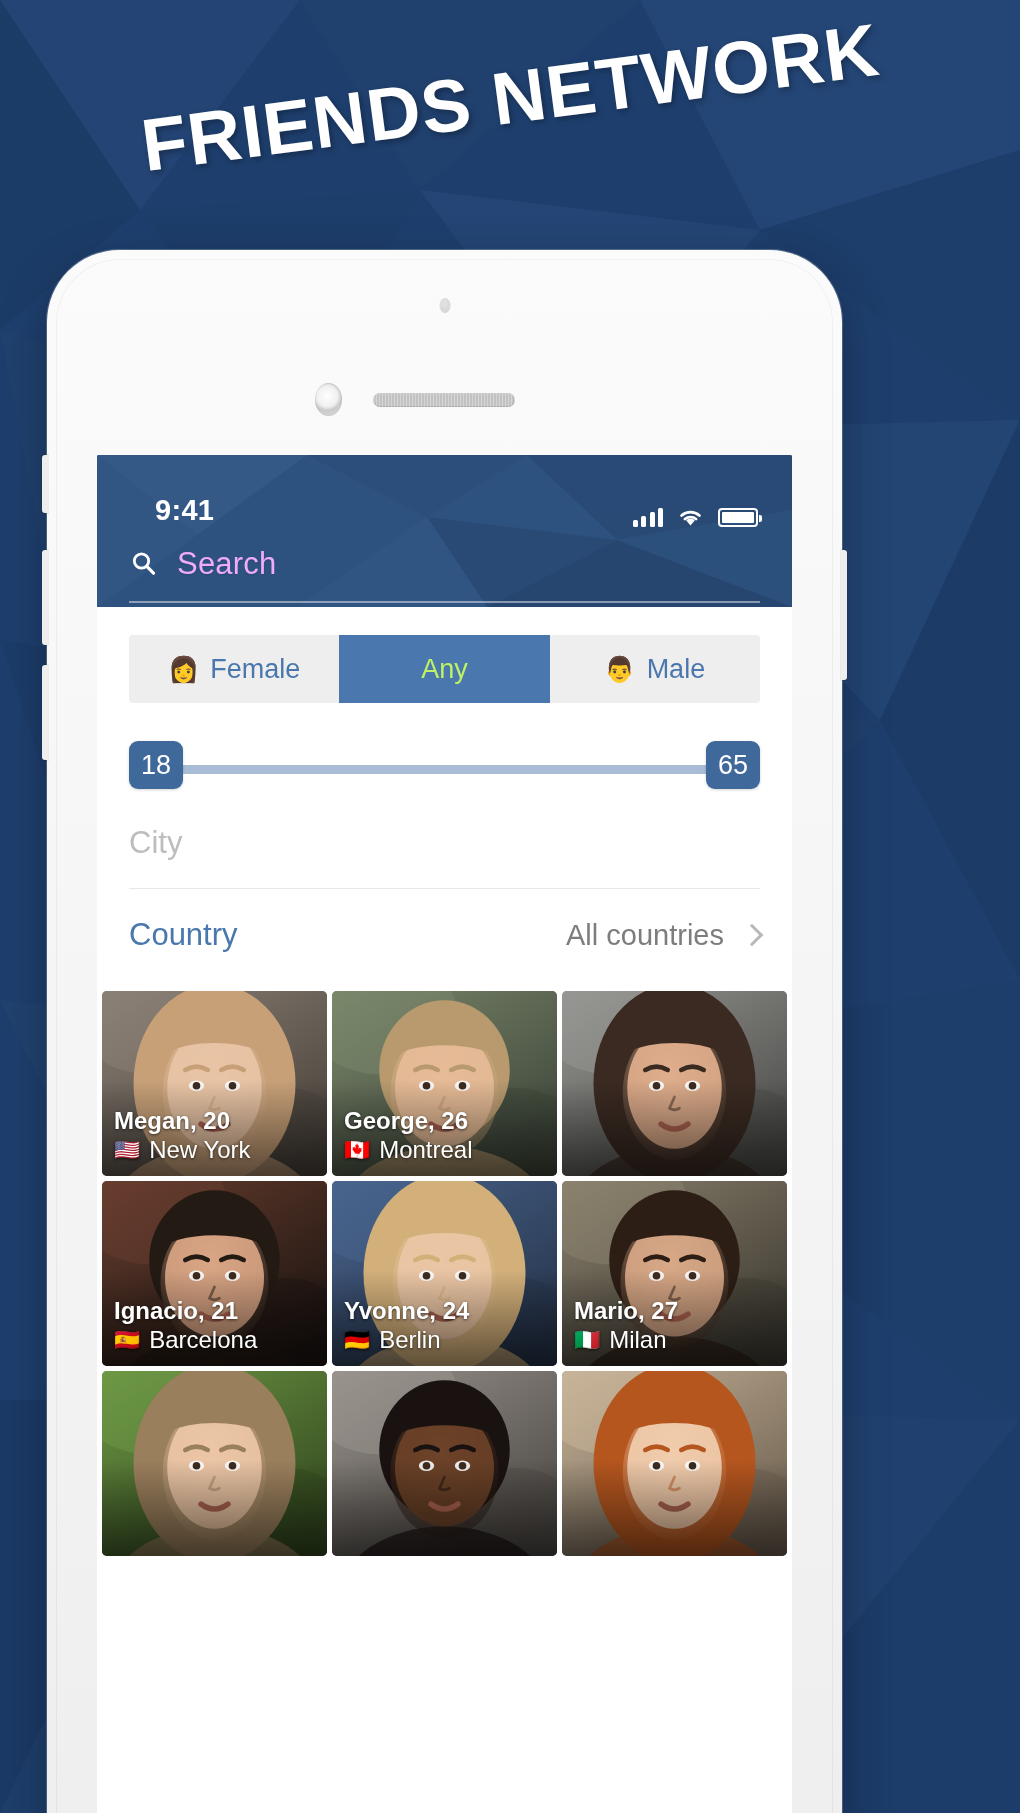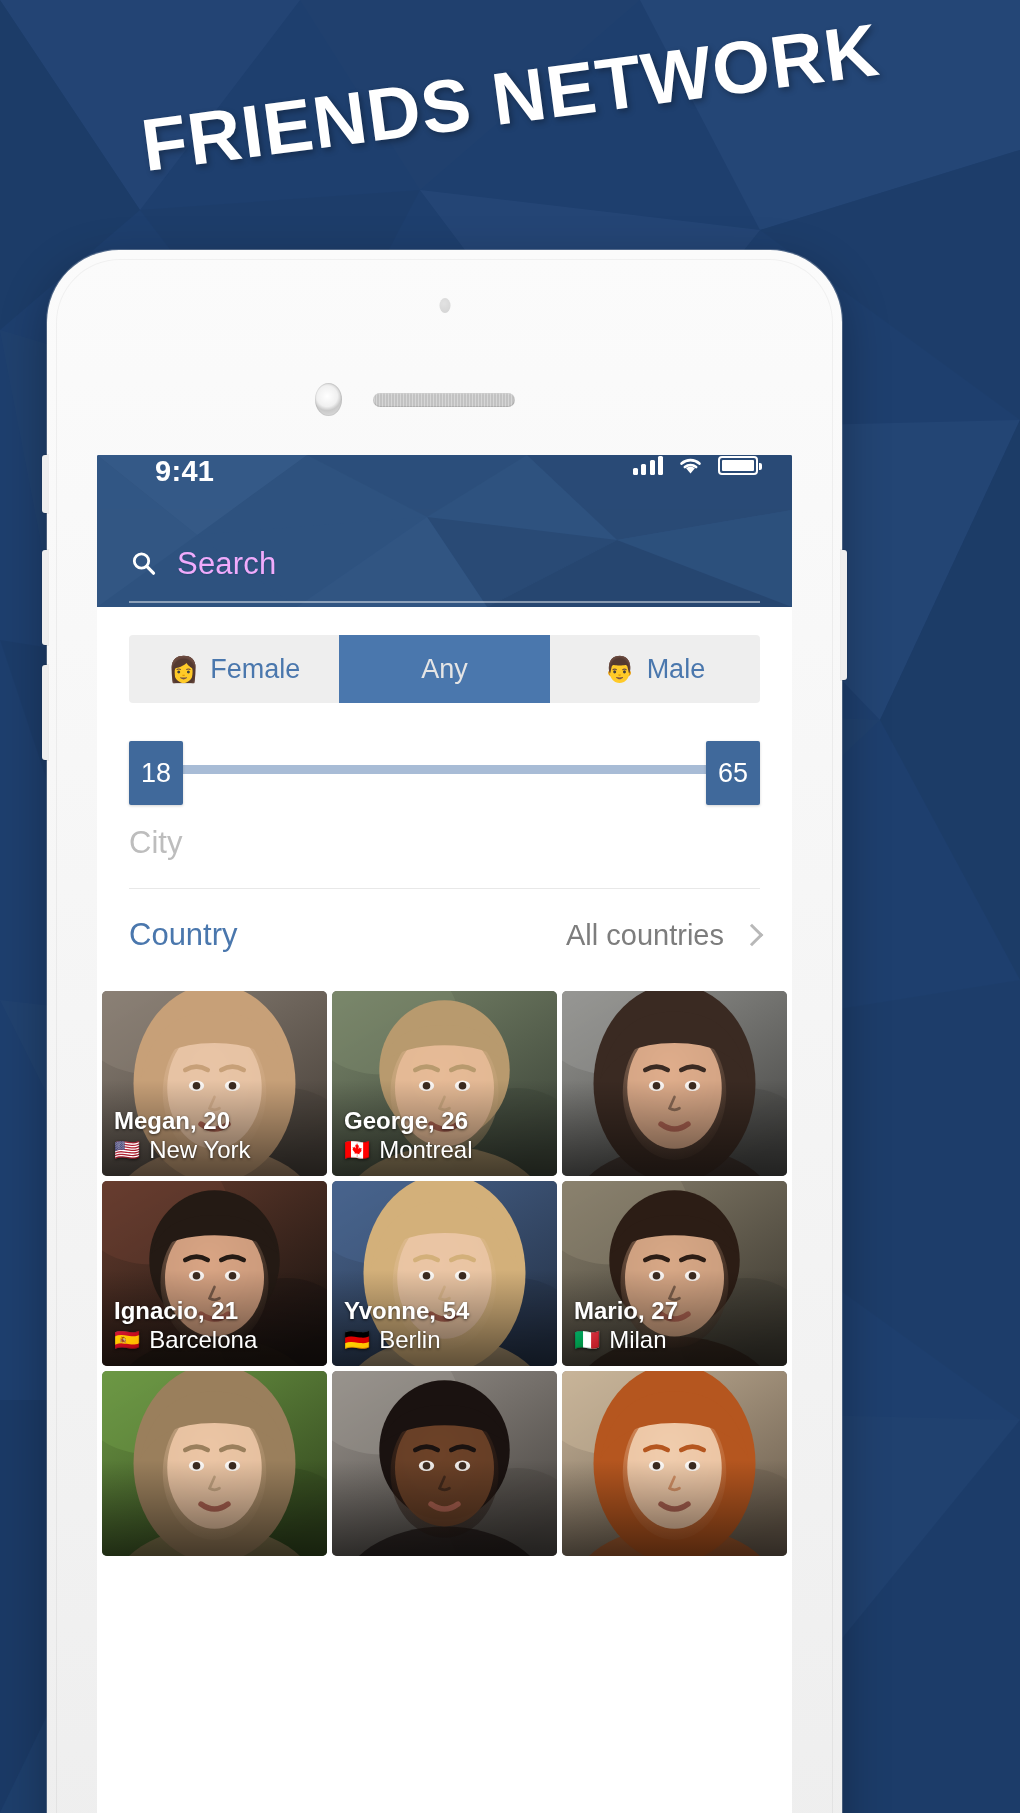--- a/index.html
+++ b/index.html
@@ -100,21 +100,21 @@
   #app-header {
     position:relative;
     height:152px;
     background:#2e527f;
     overflow:hidden;
   }
   #hdr-poly { position:absolute; inset:0; width:100%; height:100%; }
   #status-bar {
     position:relative; z-index:2;
     height:72px;
-    display:flex; align-items:flex-start; justify-content:space-between;
+    display:flex; align-items:flex-end; justify-content:space-between;
     padding: 0 34px 0 58px;
     gap: 8px;
   }
   #status-time {
     color:#fff; font-size:29px; font-weight:bold; letter-spacing:0.3px;
   }
   #status-icons { display:flex; align-items:center; gap:14px; }
   .sig-bars { display:flex; align-items:flex-end; gap:3.5px; height:20px; }
   .sig-bars i { display:block; width:5px; background:#fff; border-radius:1.5px; }
   .sig-bars i:nth-child(1){height:7px;}
@@ -157,37 +157,37 @@
   .seg {
     flex:1;
     display:flex; align-items:center; justify-content:center; gap:11px;
     background:#eeeeee;
     color:#4a77ad;
     font-size:27px;
     border:none;
     cursor:pointer;
     font-family:"Liberation Sans", sans-serif;
   }
-  .seg.active { background:#4a77ad; color:#e5e5e5; }
+  .seg.active { background:#4a77ad; color:#bef264; }
   .seg .emoji { font-size:25px; line-height:1; }
 
   #slider-wrap {
     margin-top:38px;
     position:relative;
     height:56px;
   }
   #slider-track {
     position:absolute; left:0; right:0; top:24px;
     height:9px; border-radius:5px; background:#a8bcd6;
   }
   .thumb {
     position:absolute; top:0;
-    min-width:54px; height:64px;
+    min-width:54px; height:48px;
     background:#40699b;
-    border-radius:2px;
+    border-radius:9px;
     color:#fff; font-size:27px;
     display:flex; align-items:center; justify-content:center;
     cursor:pointer;
     box-shadow: 0 1px 3px rgba(0,0,0,0.18);
   }
   .thumb.lo { left:0; }
   .thumb.hi { right:0; }
 
   .field-row {
     height:92px;
@@ -537,21 +537,21 @@
               <ellipse cx="42" cy="51" rx="3.4" ry="2.3" fill="#ffffff" opacity="0.9"></ellipse>
               <ellipse cx="58" cy="51" rx="3.4" ry="2.3" fill="#ffffff" opacity="0.9"></ellipse>
               <circle cx="42" cy="51" r="1.7" fill="#3c2b20"></circle>
               <circle cx="58" cy="51" r="1.7" fill="#3c2b20"></circle>
               <path d="M50 56 l-2.2 5 q2.2 1.4 4.4 0" stroke="#d3b07a" stroke-width="1.2" fill="none" opacity="0.5" stroke-linecap="round"></path>
               <path d="M44 68 q6 4.5 12 0" stroke="#a9604f" stroke-width="2.4" fill="none" stroke-linecap="round"></path>
               <path d="M17 48 q6 -30 33 -30 q27 0 33 30 q-8 -16 -33 -16 q-25 0 -33 16 z" fill="#d3b07a"></path>
             </svg>
             <div class="shade"></div>
             <div class="meta">
-              <div class="nm">Yvonne, 54</div>
+              <div class="nm">Yvonne, 24</div>
               <div class="loc">
                 <span class="flag">🇩🇪</span>
                 <span>Berlin</span>
               </div>
             </div>
           </div>
           <div class="card">
             <svg class="photo" viewBox="0 0 100 100" preserveAspectRatio="xMidYMid slice">
               <defs>
                 <linearGradient id="bgg5" x1="0" y1="0" x2="0.6" y2="1">

